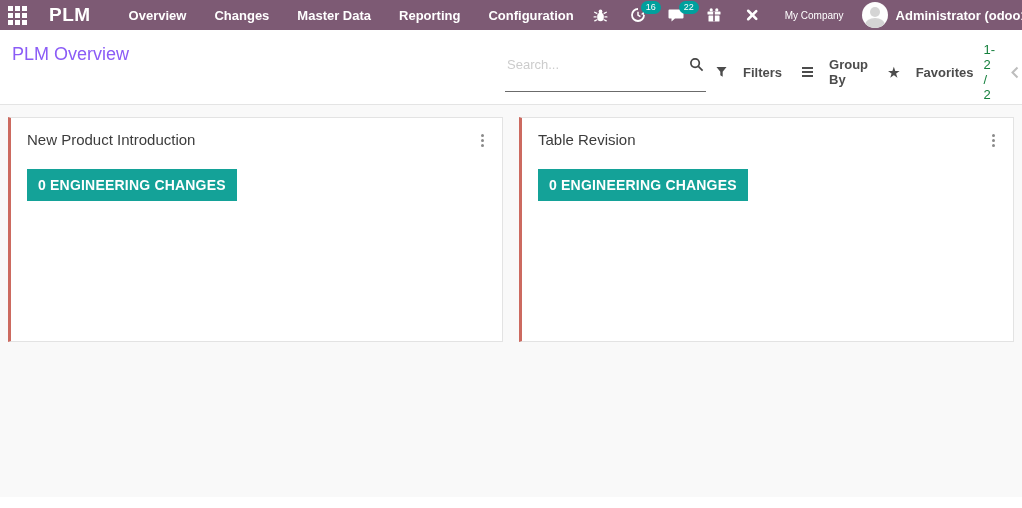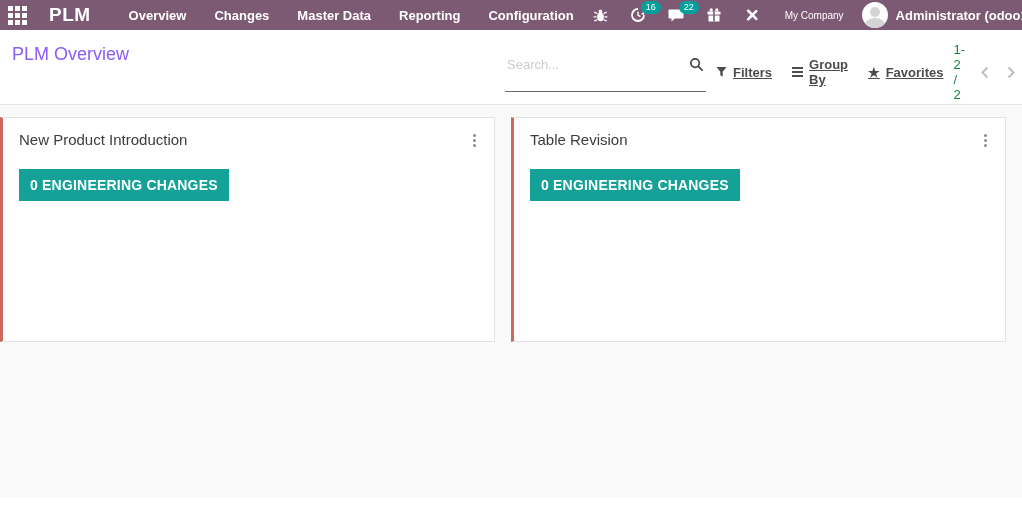--- a/index.html
+++ b/index.html
@@ -36,31 +36,31 @@
   .breadcrumb { font-size:18px; color:#8b5cf6; margin-top:4px; cursor:pointer; }
   .cp-right { width:505px; display:flex; flex-direction:row; }
   .search-box { display:flex; align-items:center; border-bottom:1px solid #6b6b6b; padding:2px 2px 4px 2px; }
   .search-box input {
     flex:1; border:none; outline:none; font-size:13px; color:#555;
     font-family:"Liberation Sans", sans-serif; background:transparent;
   }
   .search-box input::placeholder { color:#ccc; }
   .search-glass { cursor:pointer; margin-left:6px; }
   .cp-buttons { display:flex; align-items:center; margin-top:12px; font-size:13px; color:#4c4c4c; }
-  .cp-btn { display:flex; align-items:center; gap:6px; padding:4px 10px; cursor:pointer; font-weight:bold;text-decoration:underline; }
+  .cp-btn { display:flex; align-items:center; gap:16px; padding:4px 10px; cursor:pointer; font-weight:bold; }
   .cp-btn .glyph { color:#4c4c4c; }
   .star-glyph { font-size:13px; line-height:1; }
   .hamburger { display:flex; flex-direction:column; gap:2px; }
   .hamburger i { width:11px; height:2px; background:#4c4c4c; }
   .pager { margin-left:auto; display:flex; align-items:center; gap:14px; }
   .pager-value { font-size:13px; color:#15803d; }
   .pager-arrow { cursor:pointer; display:flex; align-items:center; padding:2px; }
 
   
-  .content { background:#f9f9f9; height:392px; padding:12px 0; display:flex; gap:16px; align-items:flex-start; }
+  .content { background:#f9f9f9; height:392px; padding:12px 8px; display:flex; gap:16px; align-items:flex-start; }
   .kanban-card {
     background:#fff; border:1px solid #e3e3e3; border-left:3px solid #cc6a60;
     width:495px; height:225px; padding:13px 16px; position:relative;
   }
   .card-title { font-size:15px; color:#3c3c3c; }
   .kebab { position:absolute; top:12px; right:14px; display:flex; flex-direction:column; gap:2px; padding:4px; cursor:pointer; }
   .kebab i { width:3px; height:3px; border-radius:50%; background:#8a8a8a; }
   .card-btn {
     margin-top:21px; display:inline-block; background:#14a298; color:#fff; border:none;
     font-size:14px; font-weight:bold; letter-spacing:.2px; padding:8px 11px; cursor:pointer;

